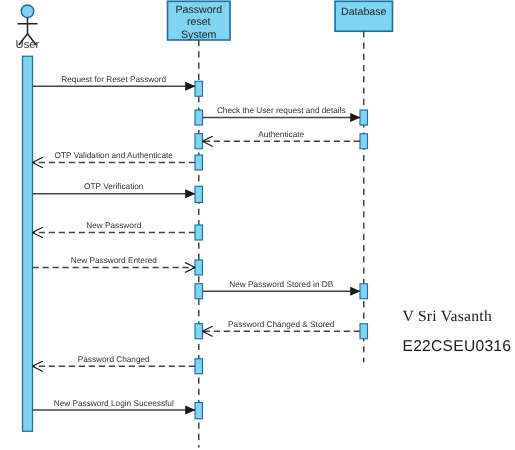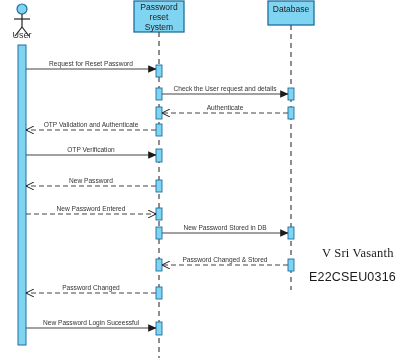--- a/index.html
+++ b/index.html
@@ -14,21 +14,21 @@
   #canvas{position:absolute;left:0;top:0;width:412px;height:360px;}
   .sig{
     position:absolute;
     font-family:"Liberation Sans", sans-serif;
     font-size:12.5px;
     color:#1a1a1a;
     white-space:nowrap;
     letter-spacing:.2px;
   }
   #sig-name{left:322px;top:246px;font-family:Liberation Serif, serif;}
-  #sig-id{left:309px;top:270px;}
+  #sig-id{left:322px;top:270px;}
 </style>
 </head>
 <body>
 
 <svg id="canvas" viewBox="0 0 412 360" xmlns="http://www.w3.org/2000/svg">
   <defs>
     <marker id="arrow-filled" viewBox="0 0 10 10" refX="9.5" refY="5" markerWidth="7.5" markerHeight="7.5" orient="auto-start-reverse">
       <path d="M 0 0.6 L 10 5 L 0 9.4 z" fill="#1a1a1a"></path>
     </marker>
     <marker id="arrow-open" viewBox="0 0 10 10" refX="9.5" refY="5" markerWidth="8" markerHeight="8" orient="auto-start-reverse">

